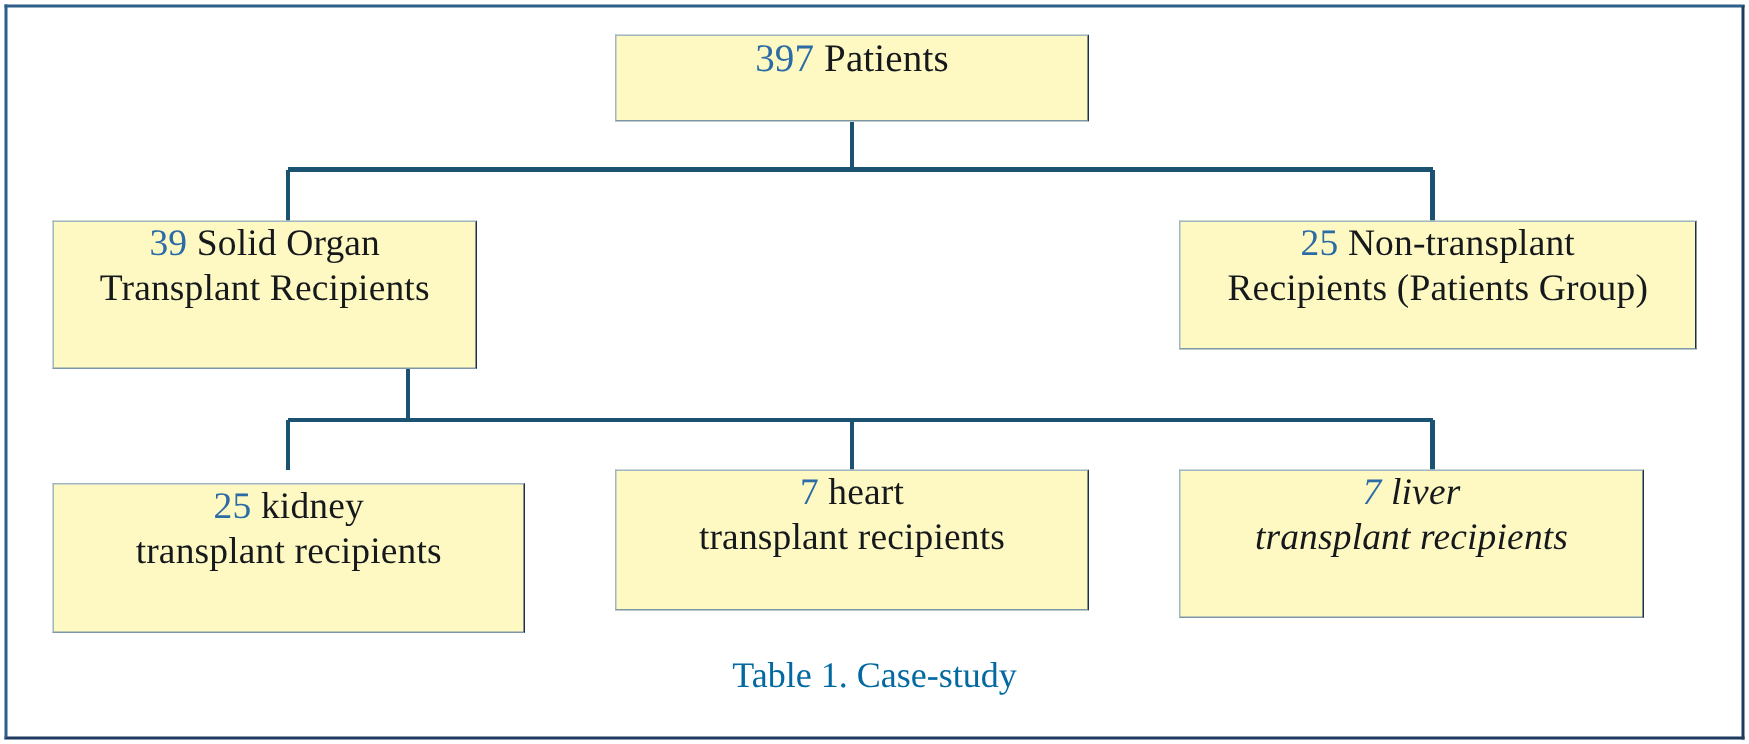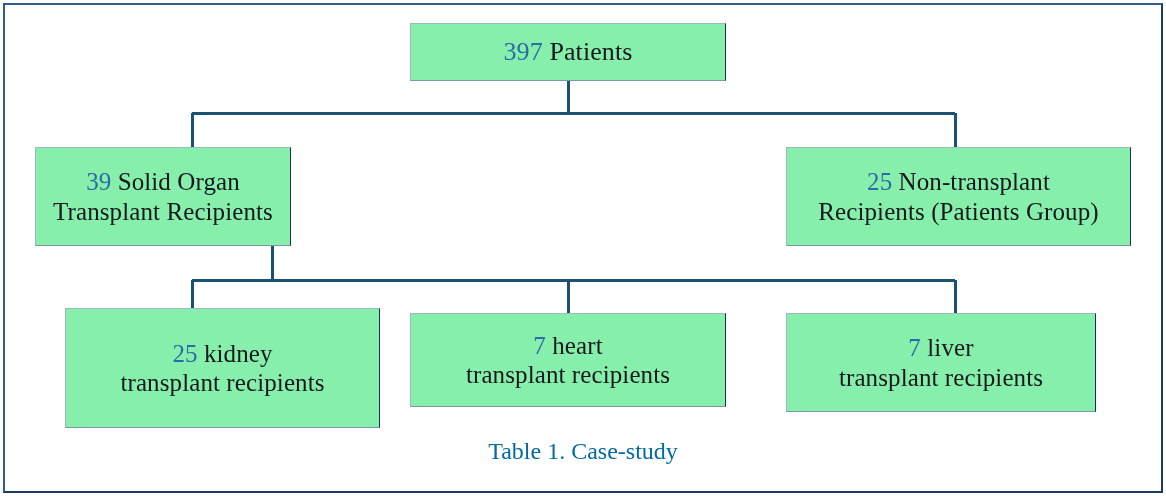--- a/index.html
+++ b/index.html
@@ -31,28 +31,28 @@
   .connectors {
     position: absolute;
     left: 0;
     top: 0;
     width: 1166px;
     height: 496px;
   }
   .node {
     position: absolute;
     box-sizing: border-box;
-    background: #86efac;
+    background: #fef9c3;
     border: 1px solid #9fb6c6;
     border-right-color: #16314d;
     border-bottom-color: #7e97a8;
     display: flex;
     flex-direction: column;
     align-items: center;
-    justify-content: center;
+    justify-content: flex-start;
     text-align: center;
     line-height: 1.18;
   }
   .node .line {
     display: block;
     white-space: nowrap;
     color: #16191c;
     font-size: 25px;
     letter-spacing: 0.1px;
   }
@@ -62,47 +62,47 @@
   .n-top {
     left: 410px;
     top: 23px;
     width: 316px;
     height: 58px;
   }
   .n-top .line { font-size: 26px; }
   .n-solid {
     left: 35px;
     top: 147px;
-    width: 256px;
+    width: 283px;
     height: 99px;
   }
   .n-control {
     left: 786px;
     top: 147px;
     width: 345px;
-    height: 99px;
+    height: 86px;
   }
   .n-kidney {
     left: 35px;
-    top: 308px;
+    top: 322px;
     width: 315px;
-    height: 120px;
-    margin-left: 30px;
+    height: 100px;
   }
   .n-heart {
     left: 410px;
     top: 313px;
     width: 316px;
     height: 94px;
   }
   .n-liver {
     left: 786px;
     top: 313px;
     width: 310px;
     height: 99px;
+    font-style: italic;
   }
   .caption {
     position: absolute;
     left: 0;
     top: 438px;
     width: 1166px;
     text-align: center;
     font-size: 24px;
     color: #0369a1;
   }

